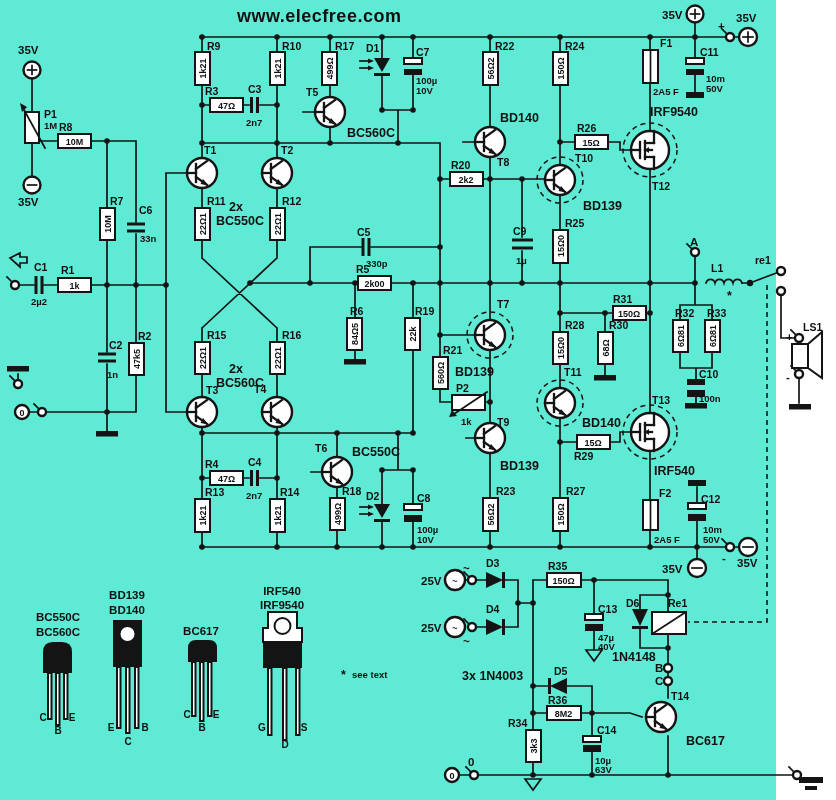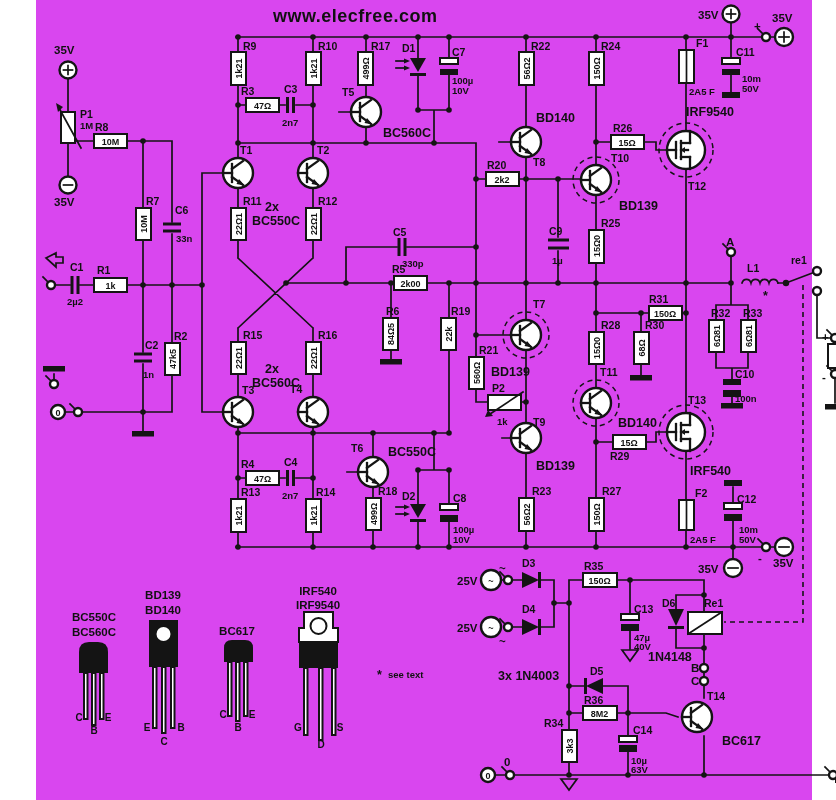--- a/index.html
+++ b/index.html
@@ -1,16 +1,16 @@
 <!DOCTYPE html>
 <html><head>
 <meta charset="utf-8">
 <style>
   html,body{margin:0;padding:0;background:#fff;}
-  #stage{width:776px;height:800px;position:relative;background:#d946ef;margin-left:36px;}
+  #stage{width:776px;height:800px;position:relative;background:#5eead4;}
   svg{display:block;}
   .w{stroke:#141414;stroke-width:1.7;fill:none;stroke-linecap:square;}
   .w2{stroke:#141414;stroke-width:2.3;fill:none;stroke-linecap:square;}
   .wd{stroke:#141414;stroke-width:1.6;fill:none;stroke-dasharray:5 4;}
   .bx{fill:#fff;stroke:#141414;stroke-width:2;}
   .tc{fill:#fff;stroke:#141414;stroke-width:2.4;}
   .dc{fill:none;stroke:#141414;stroke-width:1.5;stroke-dasharray:5 4;}
   .blk{fill:#141414;stroke:none;}
   .pl{stroke:#141414;stroke-width:3;fill:none;}
   text{font-family:"Liberation Sans","DejaVu Sans",sans-serif;font-weight:bold;fill:#111;}

